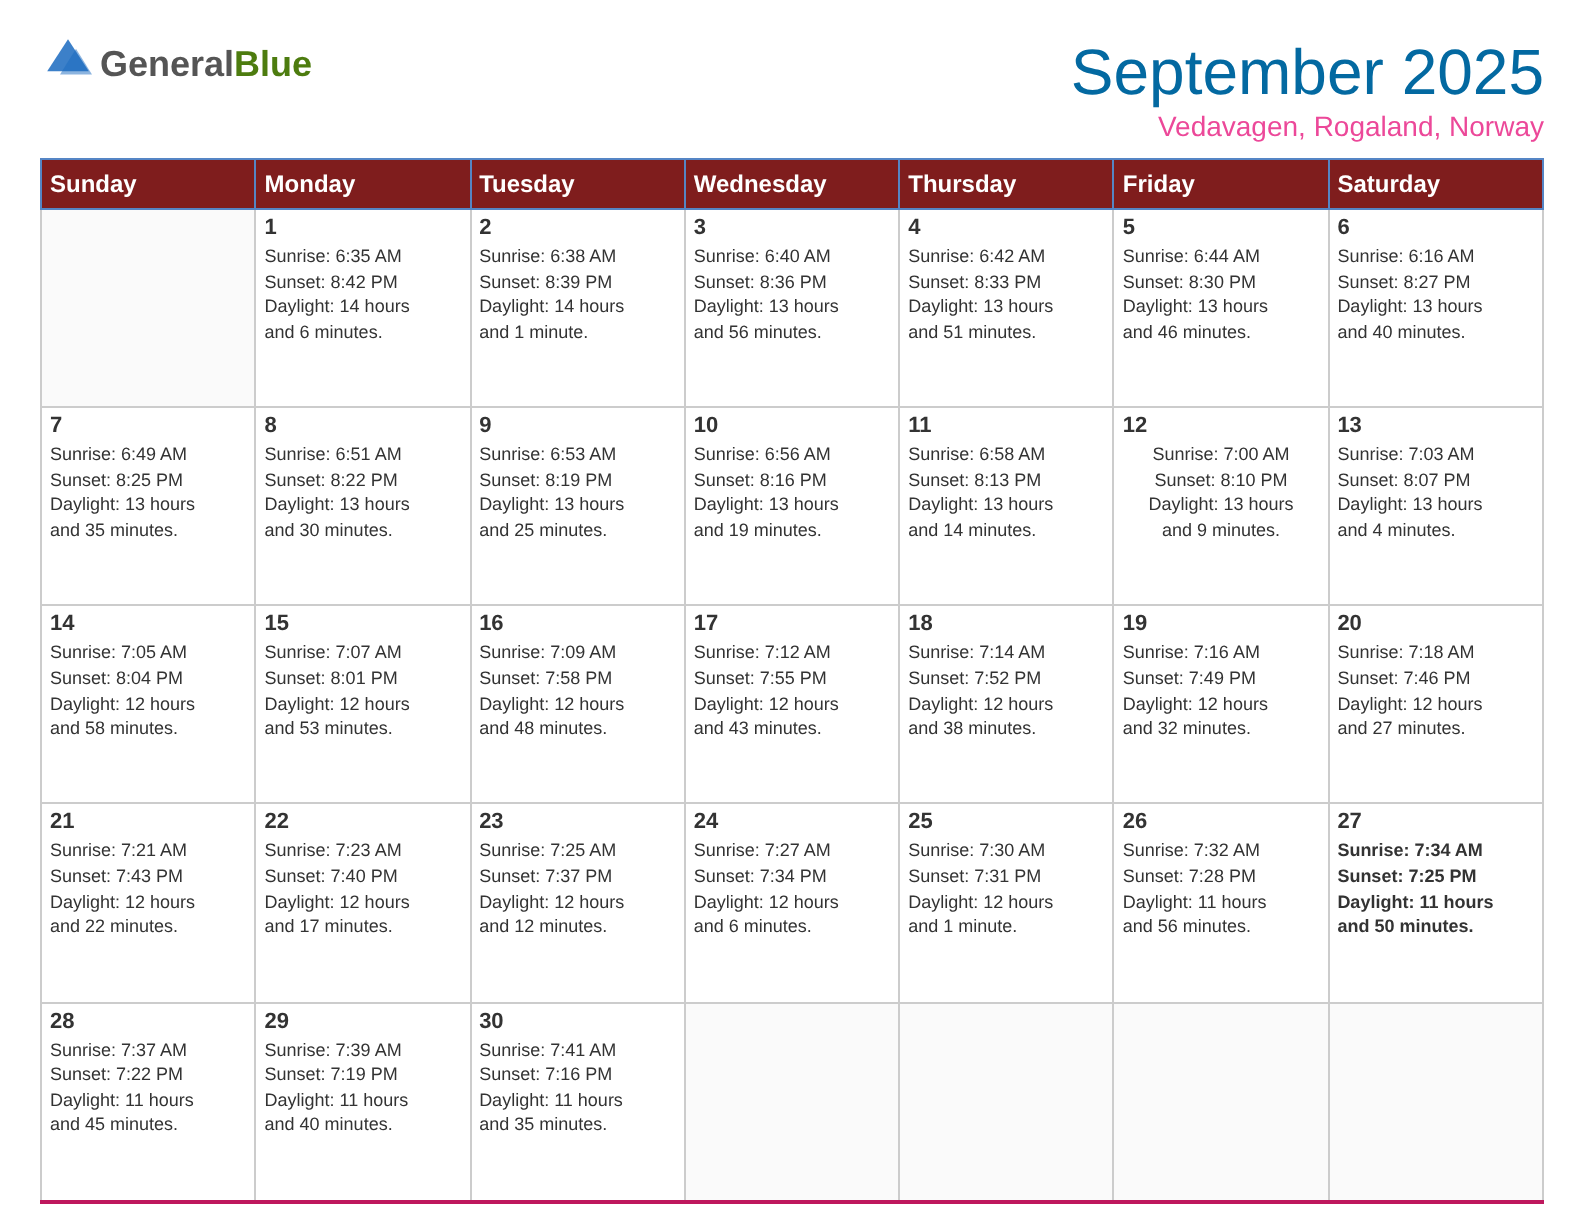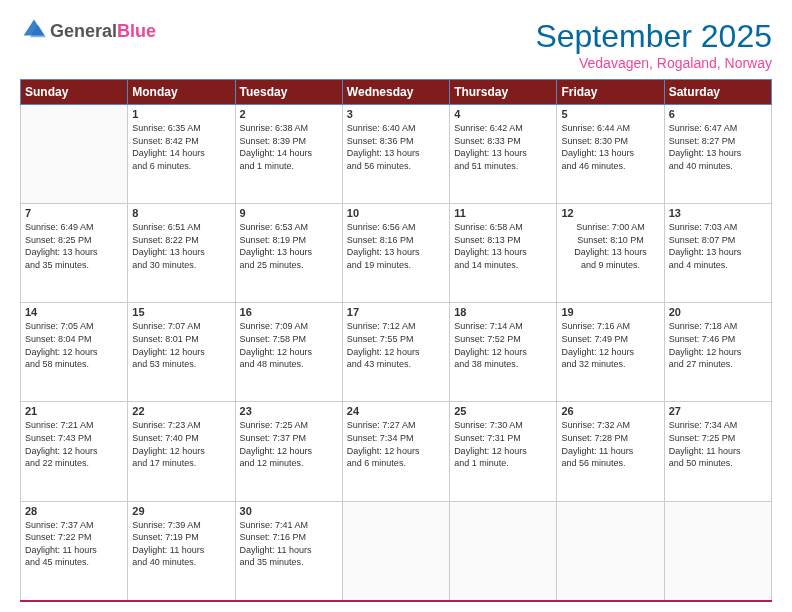--- a/index.html
+++ b/index.html
@@ -26,21 +26,21 @@
     .logo {
       display: flex;
       align-items: center;
     }
     .logo-text {
       font-size: 18px;
       font-weight: bold;
       line-height: 1.1;
     }
     .logo-general { color: #555; }
-    .logo-blue { color: #ec4899; }
+    .logo-blue { color: #4d7c0f; }
     .logo-icon {
       width: 24px;
       height: 24px;
       margin-left: 2px;
     }
     .title-block {
       text-align: right;
     }
     .month-title {
       font-size: 32px;
@@ -162,21 +162,21 @@
           </td>
           <td>
             <span class="day-number">5</span>
             <div class="day-info" style="white-space: pre-line;">Sunrise: 6:44 AM
 Sunset: 8:30 PM
 Daylight: 13 hours
 and 46 minutes.</div>
           </td>
           <td>
             <span class="day-number">6</span>
-            <div class="day-info" style="white-space: pre-line;">Sunrise: 6:47 AM
+            <div class="day-info" style="white-space: pre-line;">Sunrise: 6:16 AM
 Sunset: 8:27 PM
 Daylight: 13 hours
 and 40 minutes.</div>
           </td>
         </tr>
         <tr>
           <td>
             <span class="day-number">7</span>
             <div class="day-info" style="white-space: pre-line;">Sunrise: 6:49 AM
 Sunset: 8:25 PM
@@ -315,21 +315,21 @@
           </td>
           <td>
             <span class="day-number">26</span>
             <div class="day-info" style="white-space: pre-line;">Sunrise: 7:32 AM
 Sunset: 7:28 PM
 Daylight: 11 hours
 and 56 minutes.</div>
           </td>
           <td>
             <span class="day-number">27</span>
-            <div class="day-info" style="white-space: pre-line;">Sunrise: 7:34 AM
+            <div class="day-info" style="white-space: pre-line; font-weight: bold;">Sunrise: 7:34 AM
 Sunset: 7:25 PM
 Daylight: 11 hours
 and 50 minutes.</div>
           </td>
         </tr>
         <tr class="last-row">
           <td>
             <span class="day-number">28</span>
             <div class="day-info" style="white-space: pre-line;">Sunrise: 7:37 AM
 Sunset: 7:22 PM

